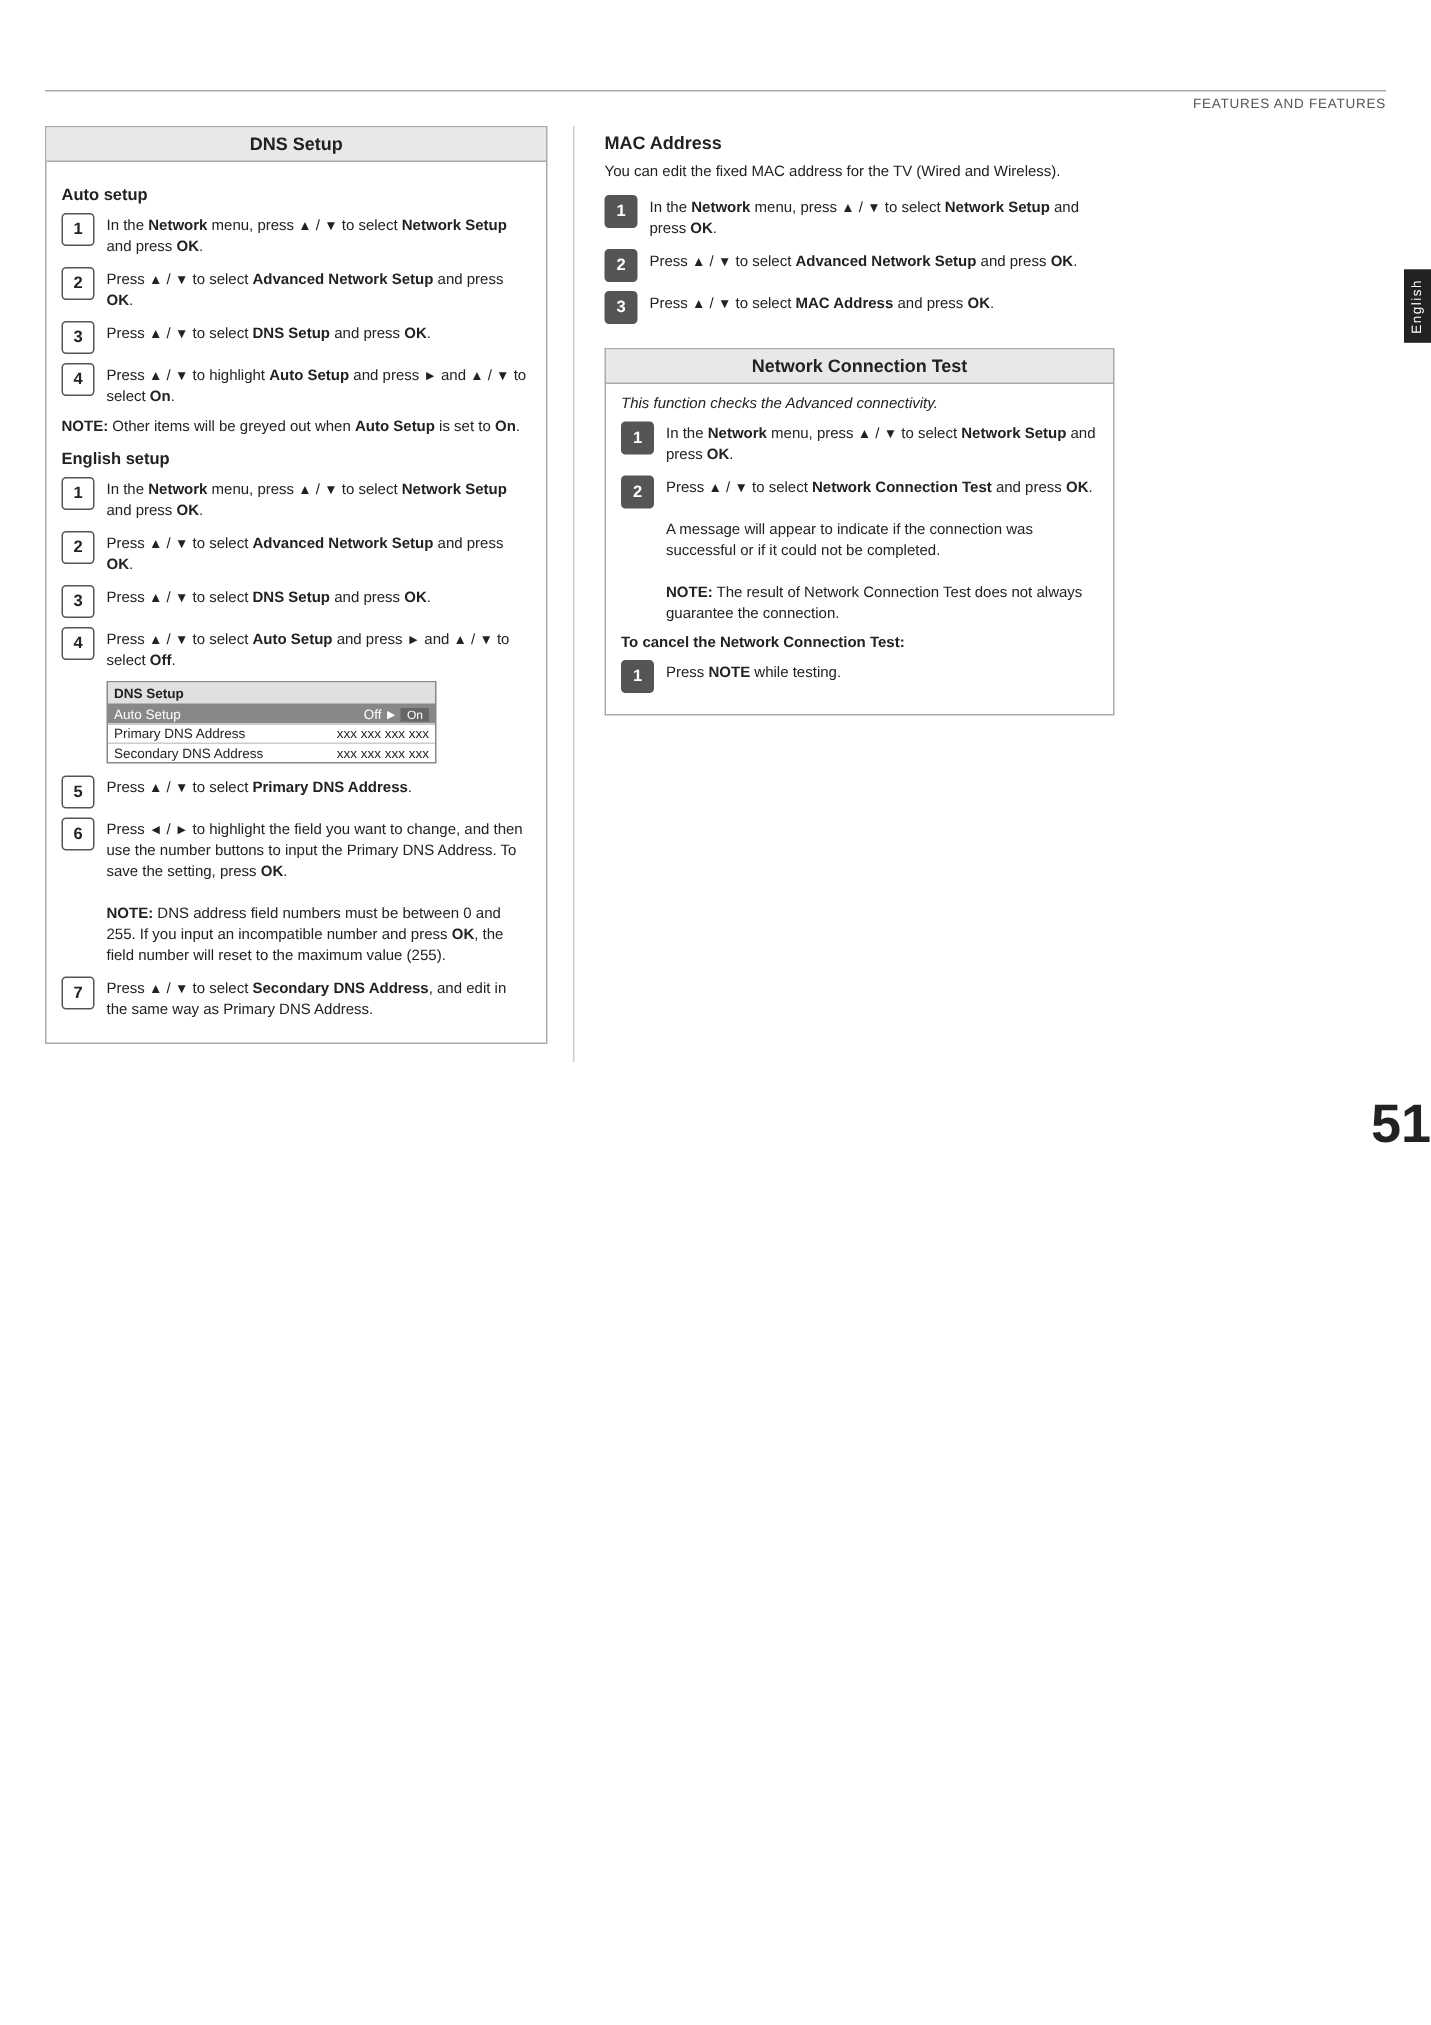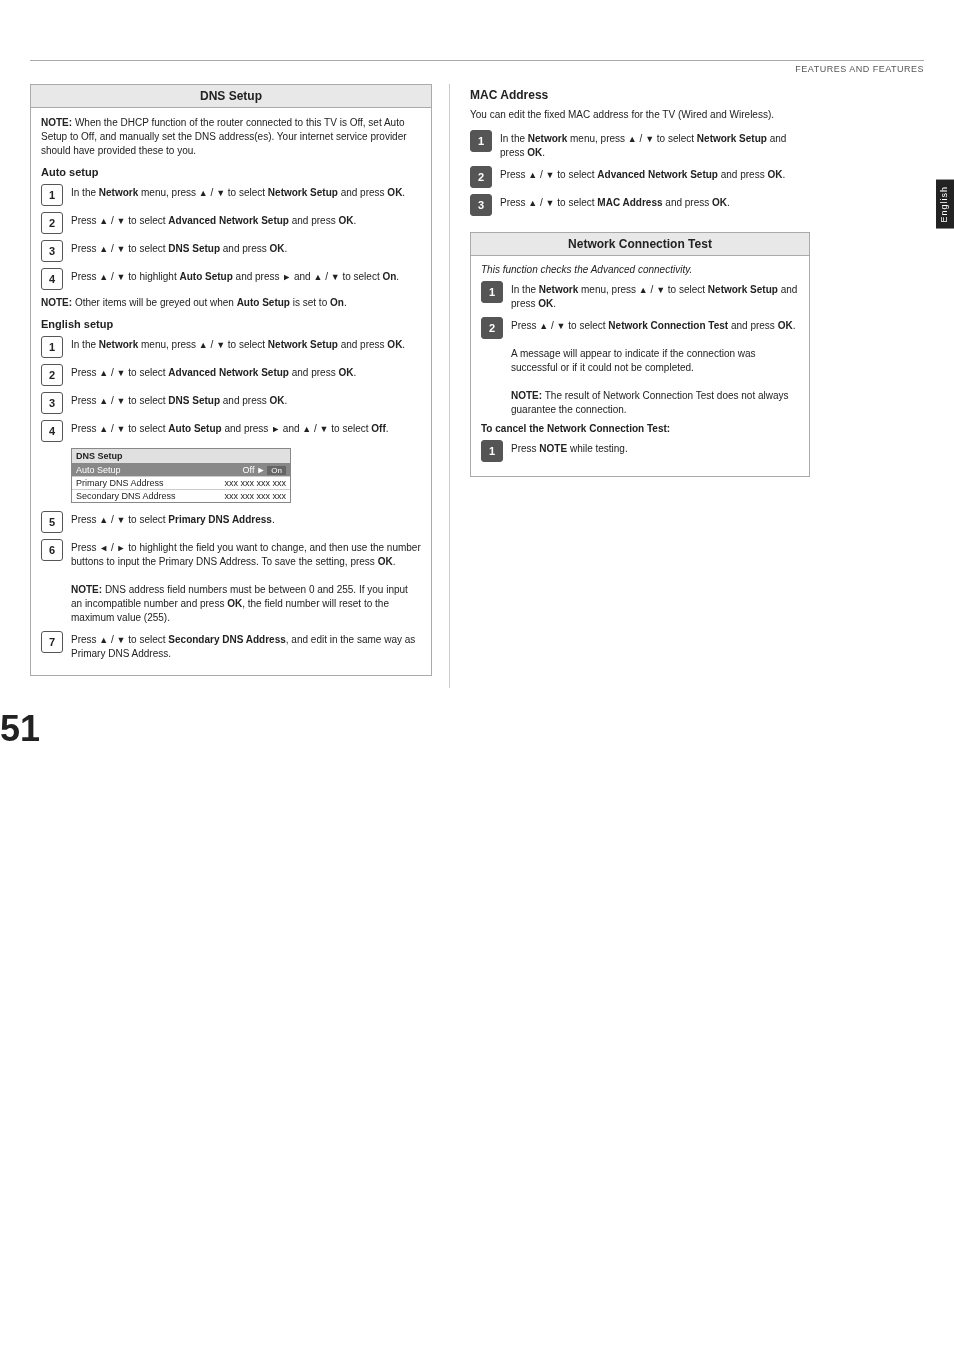--- a/index.html
+++ b/index.html
@@ -42,21 +42,21 @@
 
     .main-content {
       display: flex;
       gap: 0;
       margin: 0 30px;
       padding-top: 10px;
     }
 
     
     .left-col {
-      width: 420px;
+      width: 353px;
       padding-right: 17px;
       border-right: 1px solid #ccc;
     }
 
     
     .right-col {
       width: 360px;
       padding-left: 20px;
     }
 
@@ -167,21 +167,21 @@
     }
 
     .italic-text {
       font-style: italic;
       font-size: 10px;
       margin-bottom: 6px;
     }
 
     
     .page-num {
-      text-align: left;
+      text-align: right;
       font-size: 36px;
       font-weight: bold;
       margin-top: 20px;
       padding-bottom: 20px;
     }
 
     
     .arr { font-size: 9px; vertical-align: middle; }
   </style>
 </head>
@@ -196,23 +196,20 @@
 </div>
 
 <div class="main-content">
 
   <div class="left-col">
 
     <div class="section-box">
       <div class="section-title">DNS Setup</div>
       <div style="padding: 8px 10px;">
 
-        <div class="note-text">
-          <b>NOTE:</b> When the DHCP function of the router connected to this TV is Off, set Auto Setup to Off, and manually set the DNS address(es). Your internet service provider should have provided these to you.
-        </div>
 
         <div class="subsection-title">Auto setup</div>
 
         <div class="step-row">
           <div class="step-num">1</div>
           <div class="step-text">
             In the <b>Network</b> menu, press <span class="arr">▲</span> / <span class="arr">▼</span> to select <b>Network Setup</b> and press <b>OK</b>.
           </div>
         </div>
 

